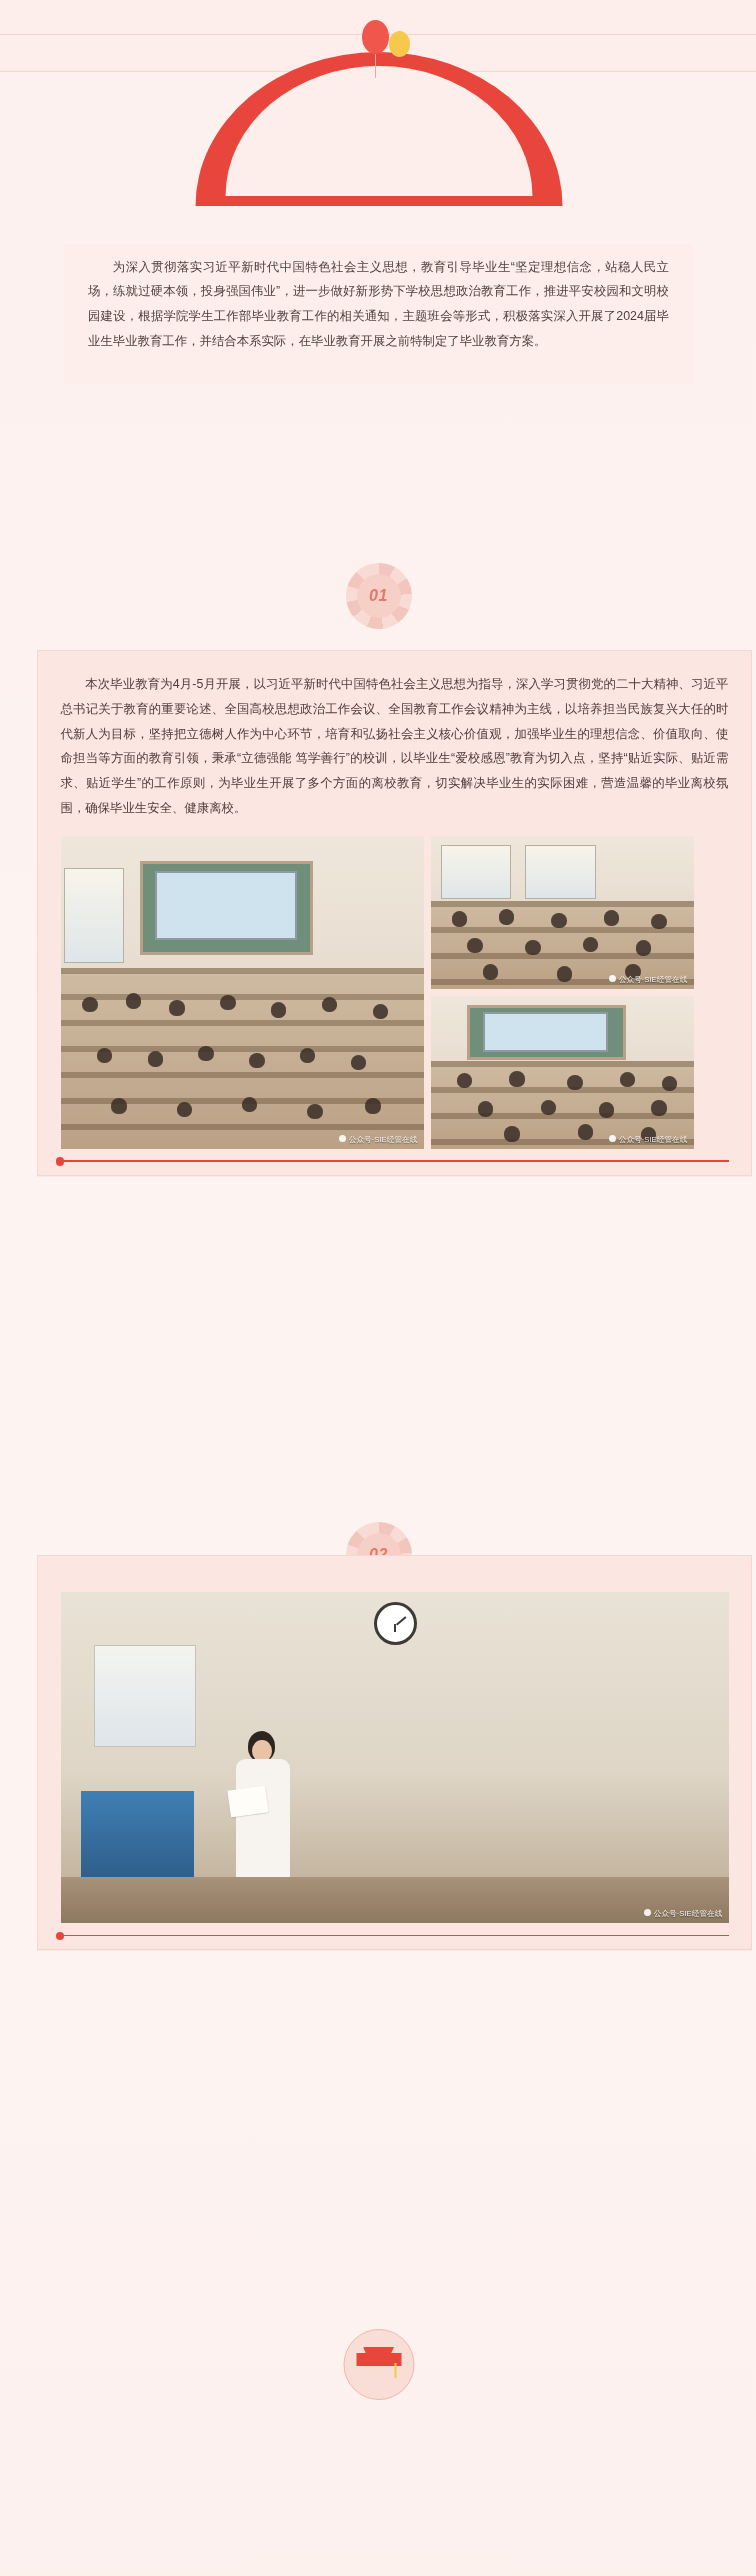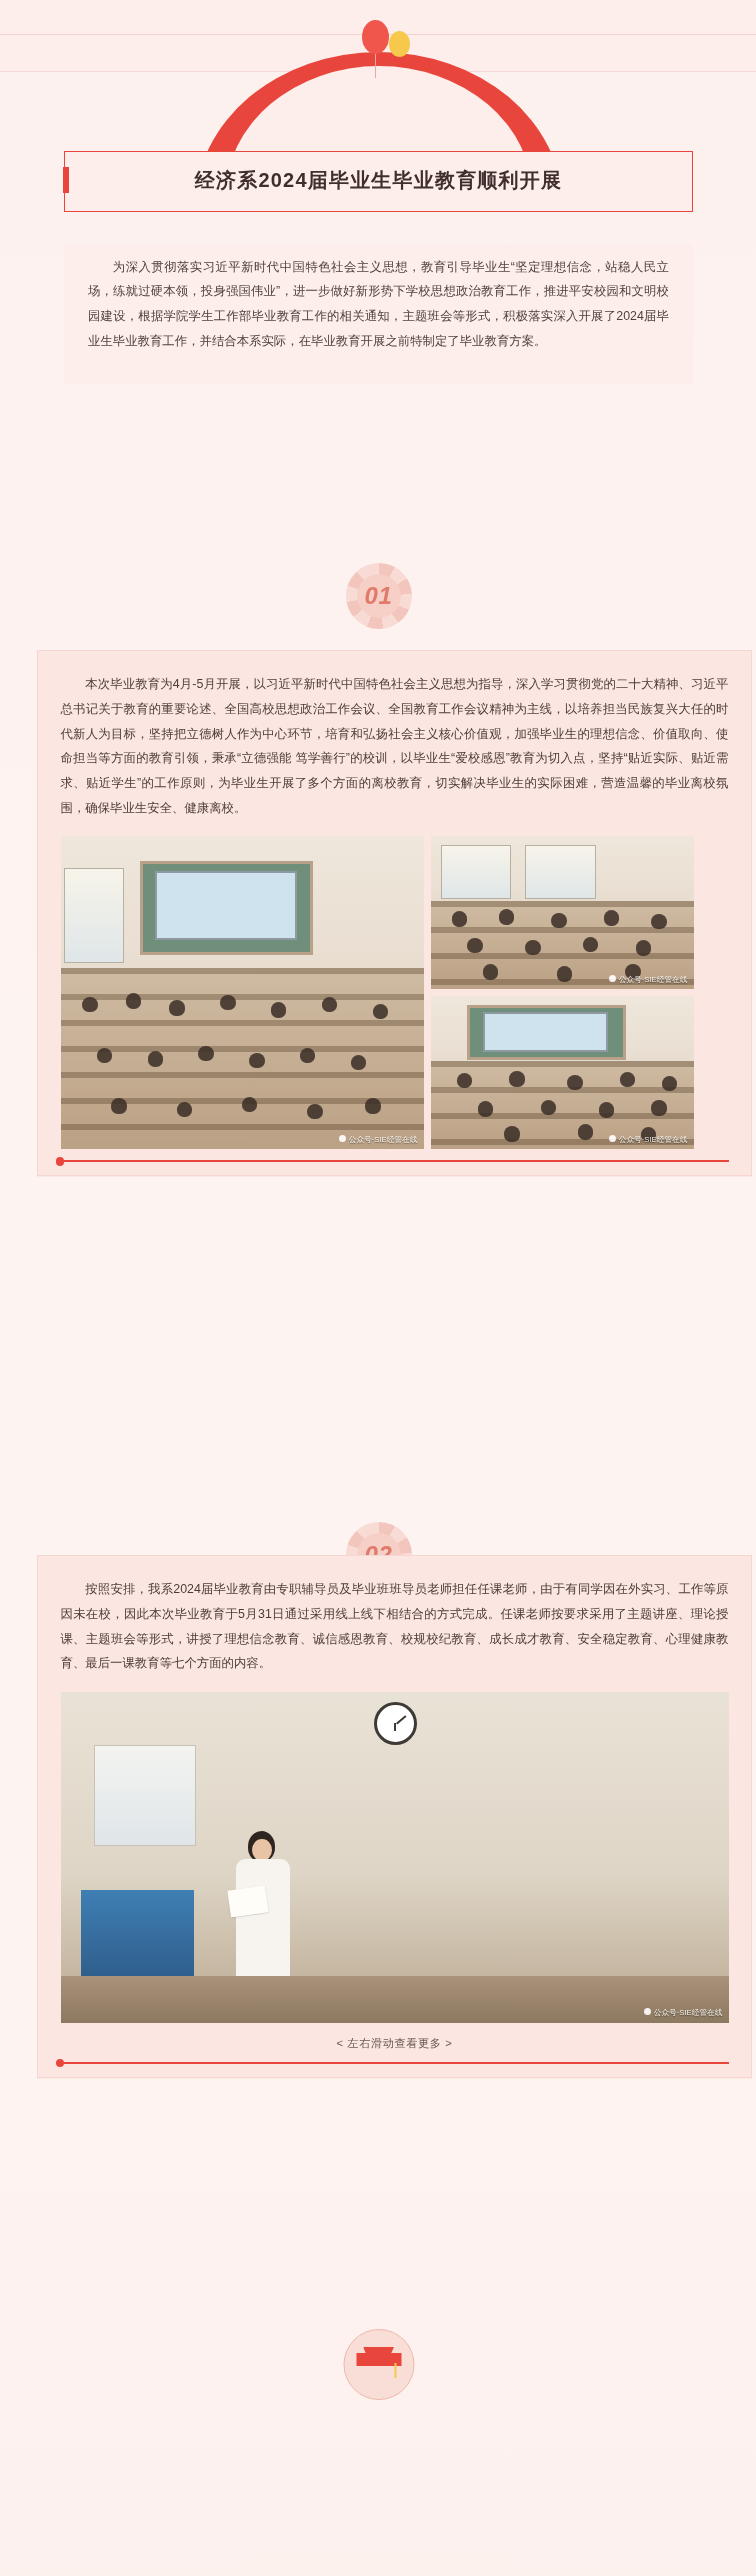--- a/index.html
+++ b/index.html
@@ -142,21 +142,21 @@
         #f3c6bd 64% 72%, #f7dbd4 72% 80%,
         #f3c6bd 80% 88%, #f7dbd4 88% 100%);
     border-radius: 50%;
   }
   .badge .num {
     position: absolute;
     inset: 0;
     display: flex;
     align-items: center;
     justify-content: center;
-    font-size: 24px;
+    font-size: 16px;
     font-weight: bold;
     font-style: italic;
     color: #e07a6b;
     letter-spacing: 0.6px;
   }
 
   
   .card {
     position: absolute;
     left: 37px;
@@ -431,25 +431,20 @@
 
 <div class="page">
 
   <div class="top-band"></div>
   <div class="arc"></div>
   <div class="arc-inner"></div>
   <div class="balloon-string"></div>
   <div class="balloon red"></div>
   <div class="balloon yellow"></div>
 
-  <div class="title-wrap">
-    <div class="title-frame">
-      <div class="title-text">经济系2024届毕业生毕业教育顺利开展</div>
-    </div>
-  </div>
 
   <div class="intro">为深入贯彻落实习近平新时代中国特色社会主义思想，教育引导毕业生“坚定理想信念，站稳人民立场，练就过硬本领，投身强国伟业”，进一步做好新形势下学校思想政治教育工作，推进平安校园和文明校园建设，根据学院学生工作部毕业教育工作的相关通知，主题班会等形式，积极落实深入开展了2024届毕业生毕业教育工作，并结合本系实际，在毕业教育开展之前特制定了毕业教育方案。</div>
 
   <div class="badge" style="top: 563px;">
     <div class="flower"></div>
     <div class="num">01</div>
   </div>
 
   <div class="card" style="top: 650px;">
     <div class="body-text">本次毕业教育为4月-5月开展，以习近平新时代中国特色社会主义思想为指导，深入学习贯彻党的二十大精神、习近平总书记关于教育的重要论述、全国高校思想政治工作会议、全国教育工作会议精神为主线，以培养担当民族复兴大任的时代新人为目标，坚持把立德树人作为中心环节，培育和弘扬社会主义核心价值观，加强毕业生的理想信念、价值取向、使命担当等方面的教育引领，秉承“立德强能 笃学善行”的校训，以毕业生“爱校感恩”教育为切入点，坚持“贴近实际、贴近需求、贴近学生”的工作原则，为毕业生开展了多个方面的离校教育，切实解决毕业生的实际困难，营造温馨的毕业离校氛围，确保毕业生安全、健康离校。</div>
@@ -549,41 +544,39 @@
     <div class="rule-dot"></div>
     <div class="rule"></div>
   </div>
 
   <div class="badge" style="top: 1522px;">
     <div class="flower"></div>
     <div class="num">02</div>
   </div>
 
   <div class="card" style="top: 1555px;">
-    <div class="body-text">按照安排，我系2024届毕业教育由专职辅导员及毕业班班导员老师担任任课老师，由于有同学因在外实习、工作等原因未在校，因此本次毕业教育于5月31日通过采用线上线下相结合的方式完成。任课老师按要求采用了主题讲座、理论授课、主题班会等形式，讲授了理想信念教育、诚信感恩教育、校规校纪教育、成长成才教育、安全稳定教育、心理健康教育、最后一课教育等七个方面的内容。</div>
 
     <div class="photo-single lec">
       <div class="wall"></div>
       <div class="clock"></div>
       <div class="poster"></div>
       <div class="cabinet"></div>
       <div class="person">
         <div class="head"></div>
         <div class="face"></div>
         <div class="body"></div>
         <div class="paper"></div>
       </div>
       <div class="floor"></div>
       <div class="wm">
         <span class="dot"></span>
         <span>公众号·SIE经管在线</span>
       </div>
     </div>
 
-    <div class="swipe-hint">&lt; 左右滑动查看更多 &gt;</div>
 
     <div class="rule-dot"></div>
     <div class="rule"></div>
   </div>
 
   <div class="seal" style="top: 2329px;">
     <div class="ring"></div>
     <div class="cap2"></div>
     <div class="cap"></div>
     <div class="tassel"></div>

